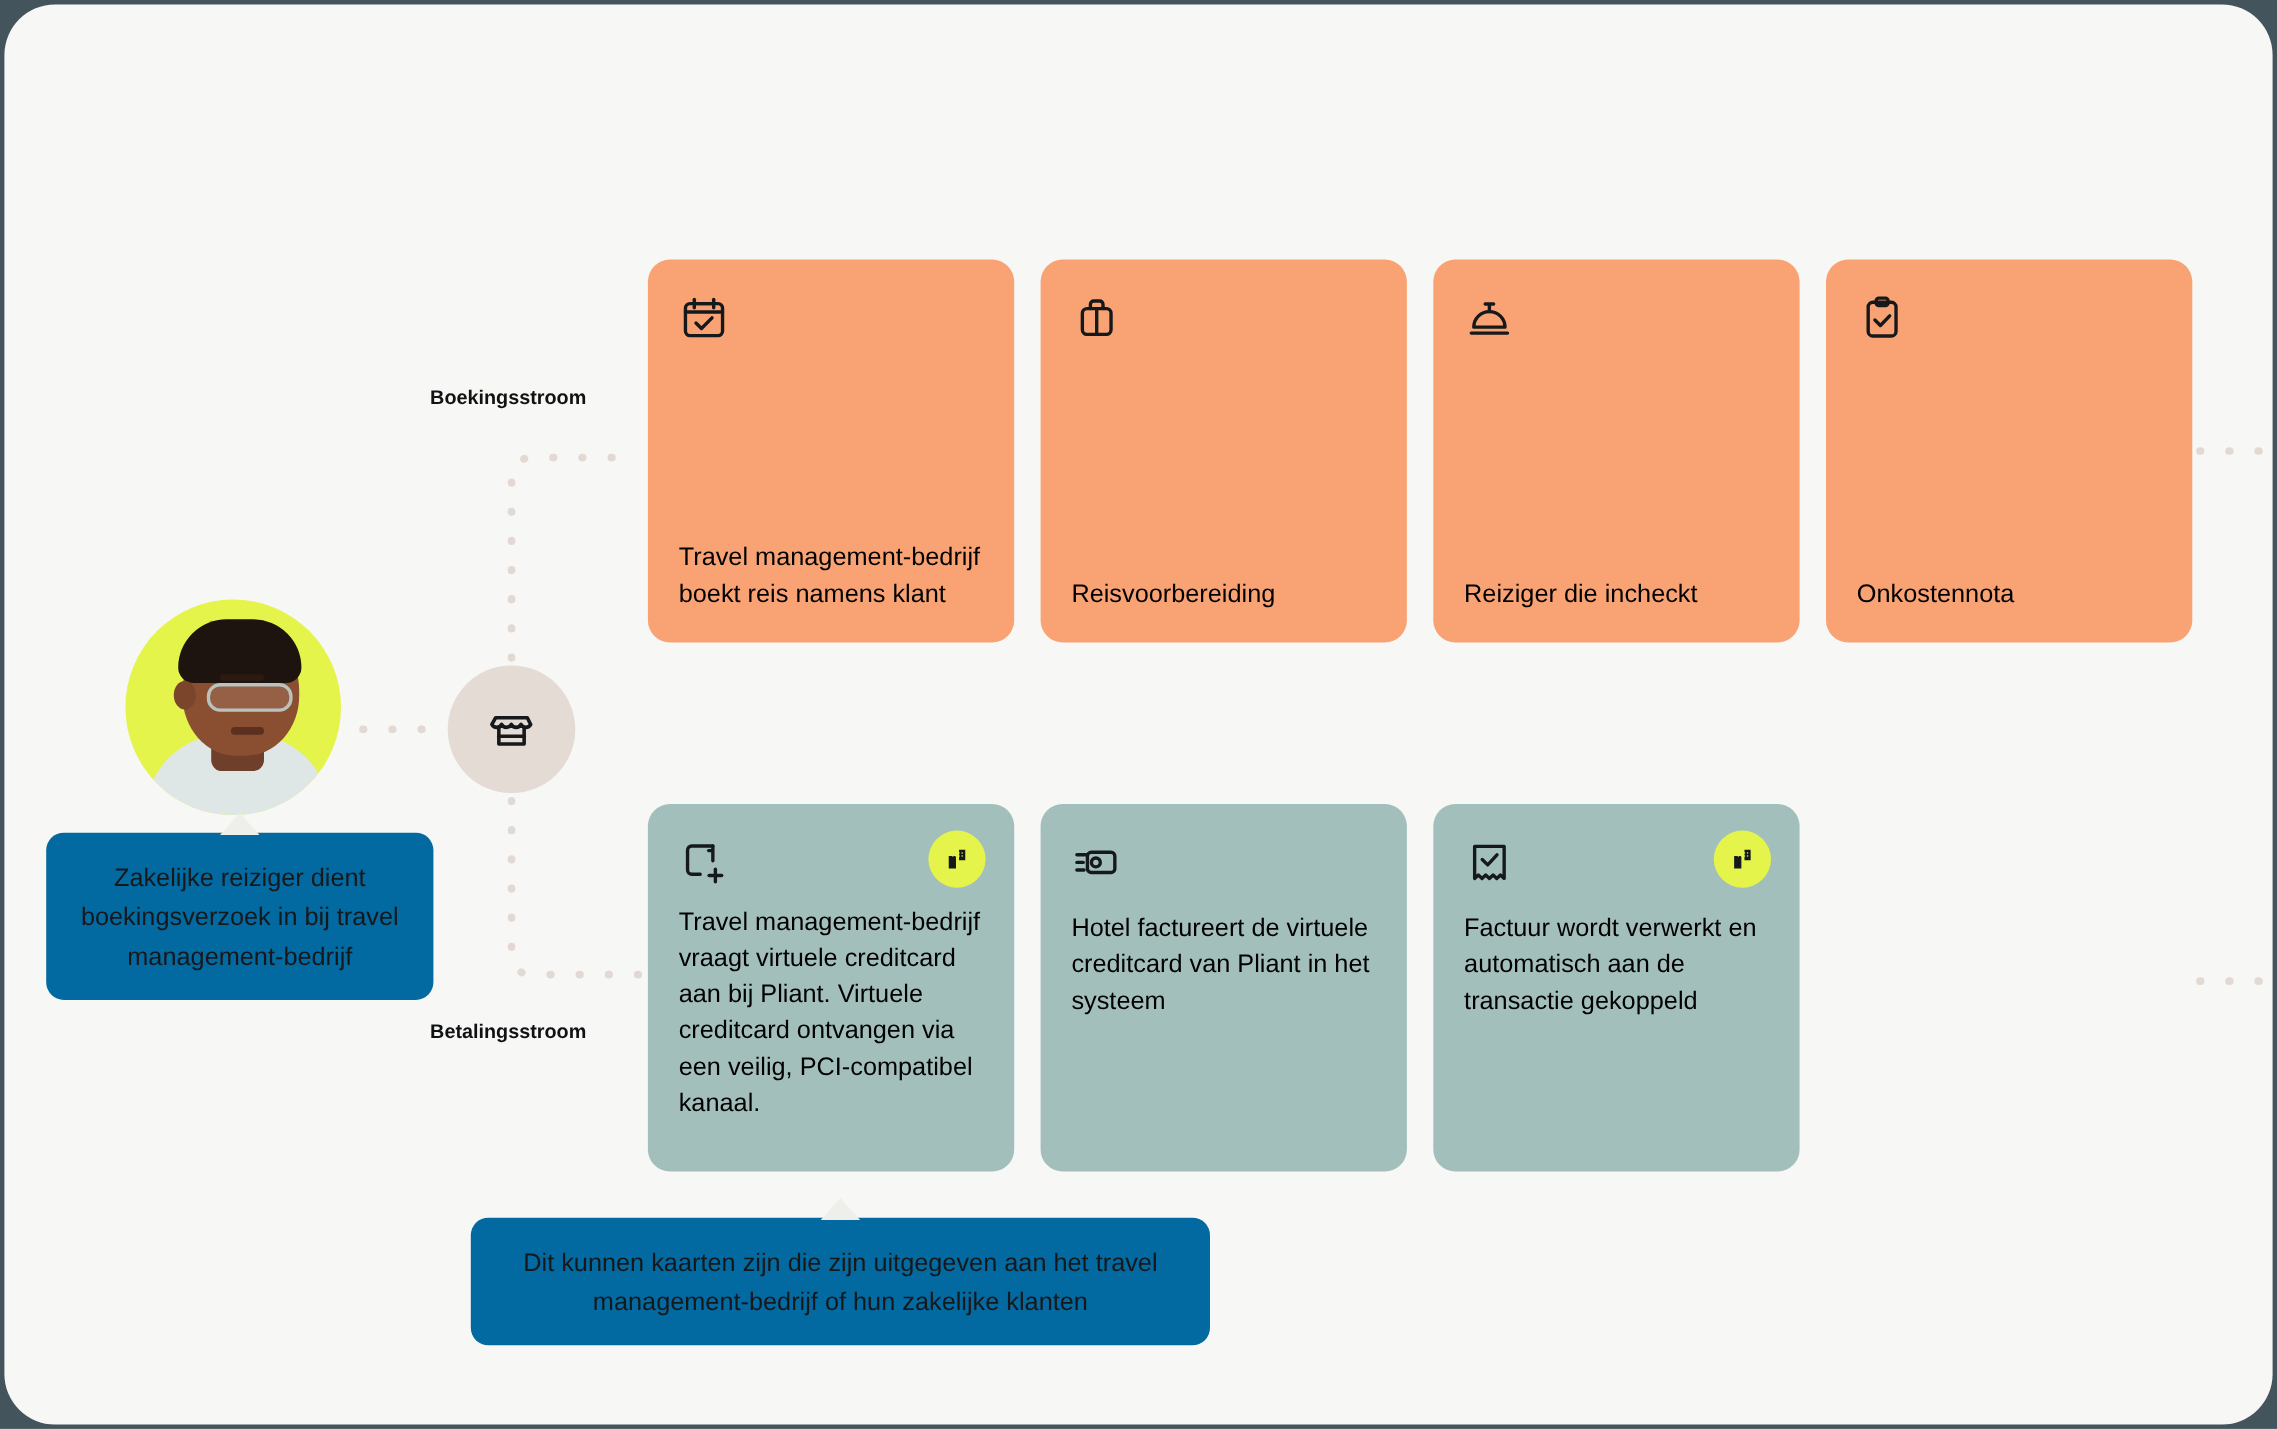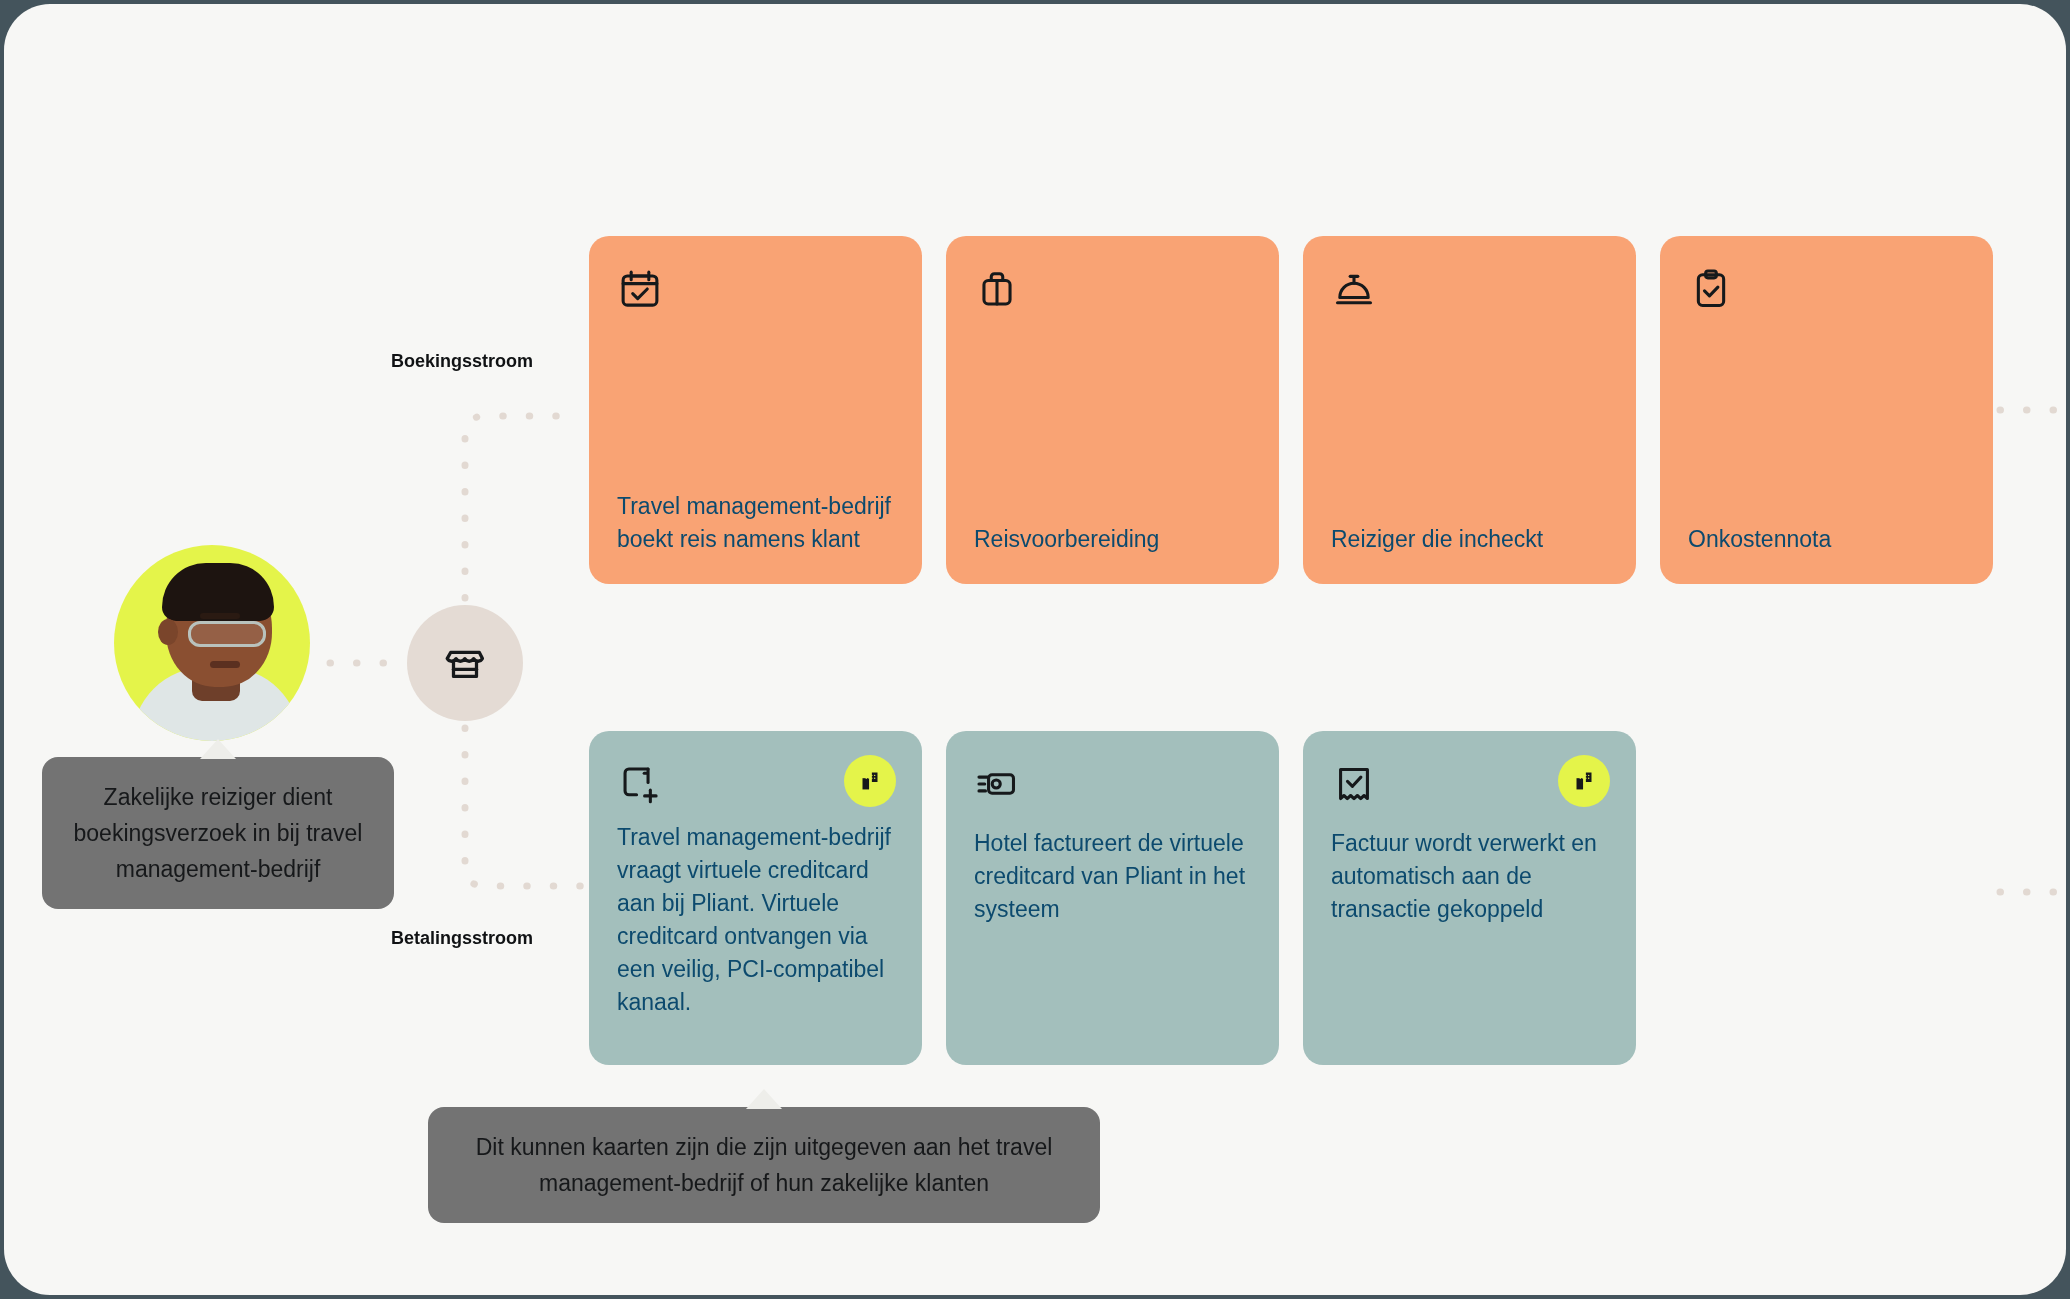--- a/index.html
+++ b/index.html
@@ -121,21 +121,21 @@
     top: 36px;
     width: 36px;
     height: 22px;
     background: rgba(255,255,255,0.22);
     border-radius: 50%;
   }
 
   
   .bubble {
     position: absolute;
-    background: #737373;
+    background: #0369a1;
     border-radius: 16px;
     color: #16181a;
     font-size: 23px;
     line-height: 36px;
     text-align: center;
     padding: 22px 26px;
   }
   .bubble .tail {
     position: absolute;
     width: 36px;
@@ -221,21 +221,21 @@
 
   .card-icon {
     width: 46px;
     height: 46px;
     flex: none;
   }
   .card-text {
     margin-top: auto;
     font-size: 23px;
     line-height: 33px;
-    color: #0c4a6e;
+    color: #000000;
   }
   .card-sage .card-text {
     margin-top: 20px;
   }
   .card-sage.tall-text .card-text { margin-top: 14px; }
 
   .logo-badge {
     position: absolute;
     right: 26px;
     top: 24px;

